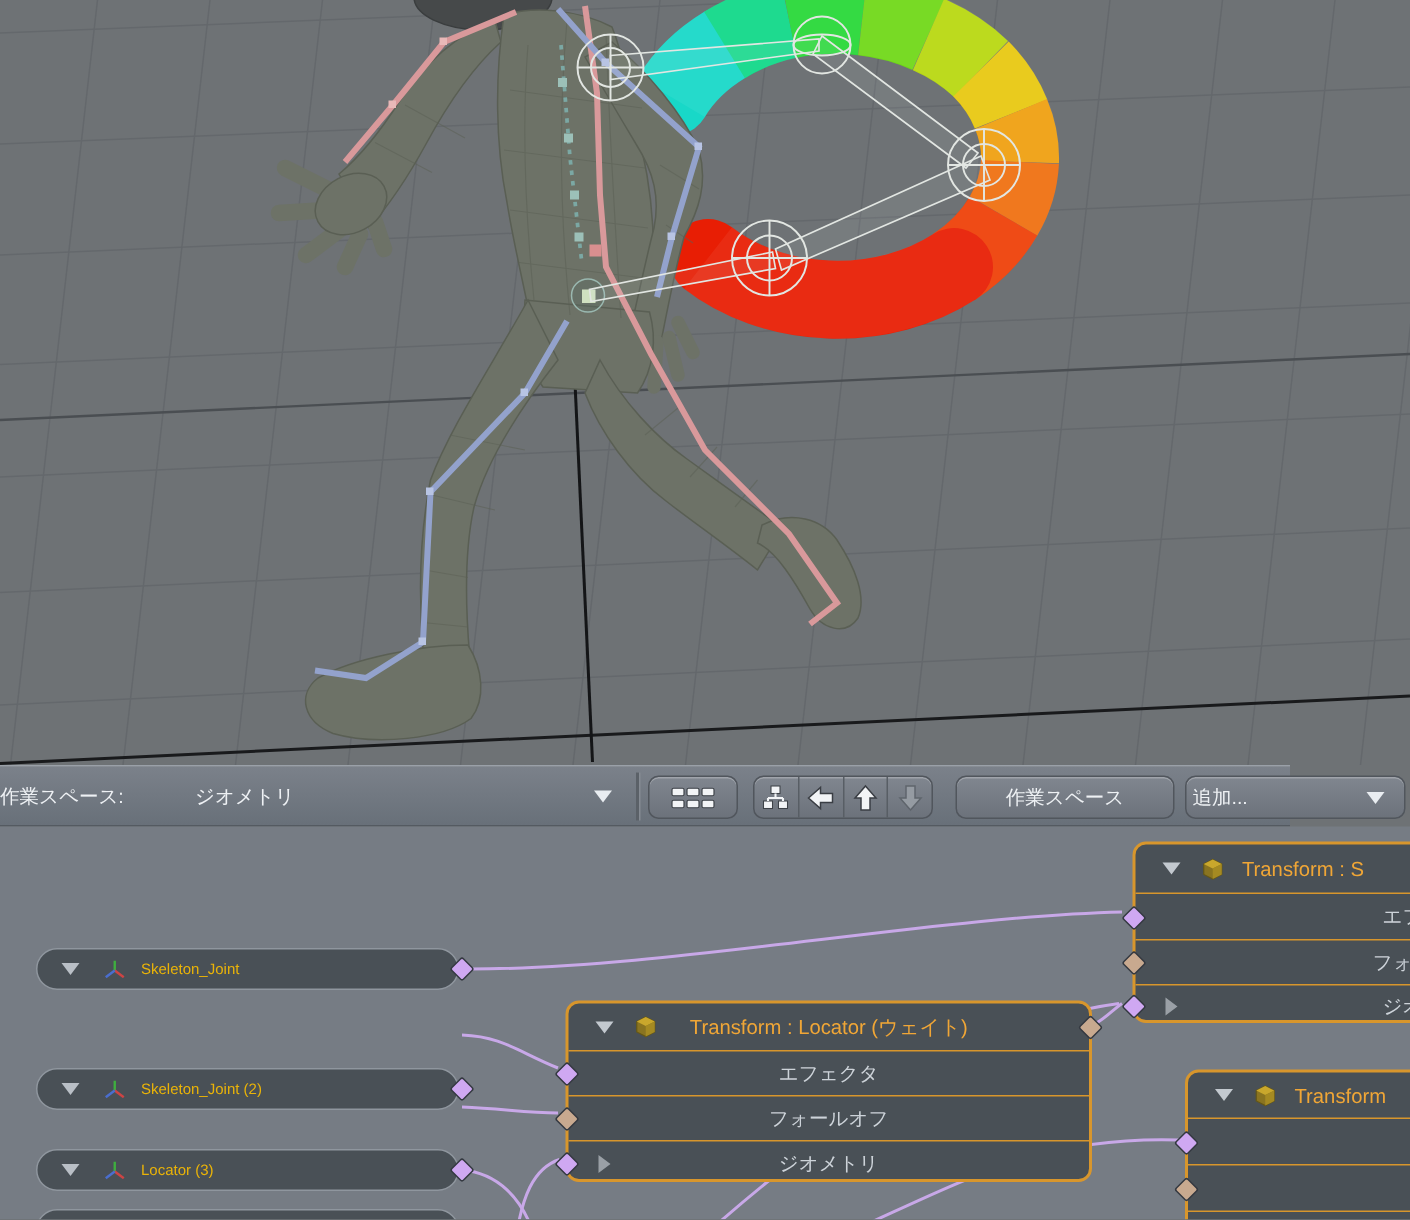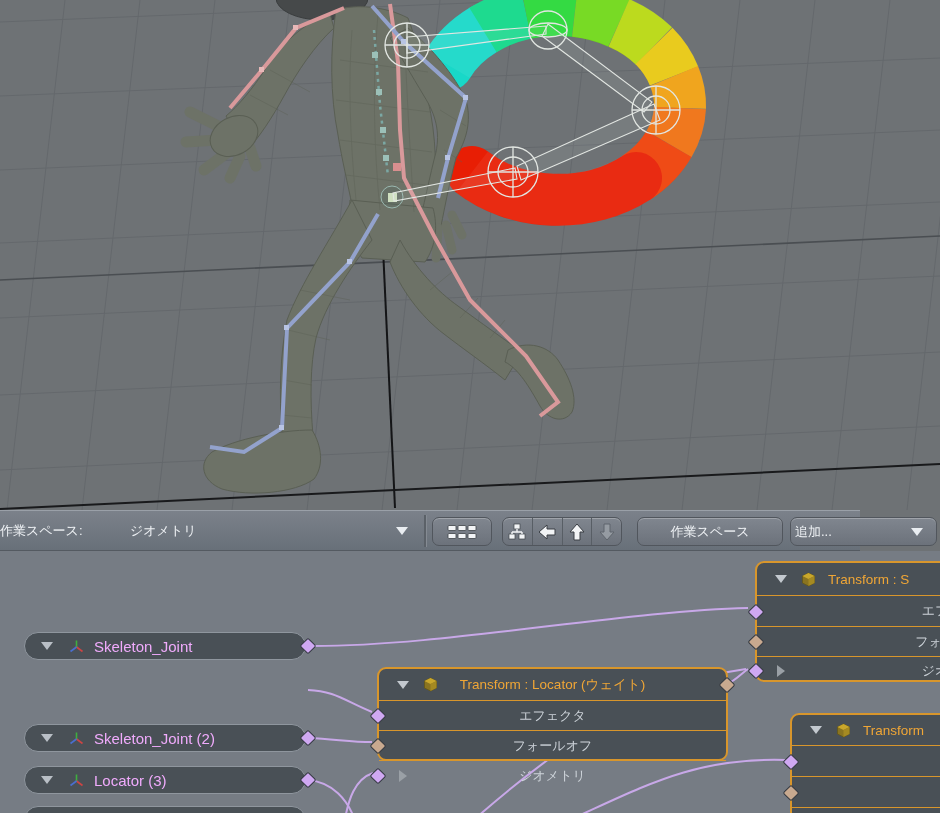--- a/index.html
+++ b/index.html
@@ -42,21 +42,21 @@
   .schematic{
     position:absolute;left:0;top:551px;width:940px;height:262px;
     background:var(--schematic-bg,#767c84);overflow:hidden;
   }
   .wires{position:absolute;left:0;top:0;z-index:0;pointer-events:none;}
   .pill{
     position:absolute;left:24px;width:282px;height:28px;z-index:2;box-sizing:border-box;
     background:var(--node-bg,#495056);border:1.5px solid #8f969e;border-radius:14px;
     display:flex;align-items:center;cursor:pointer;
   }
-  .pill-label{color:#f0abfc;font-size:15px;margin-left:10px;}
+  .pill-label{color:#eab308;font-size:10px;margin-left:10px;}
   .tri-down{width:0;height:0;border-left:6px solid transparent;border-right:6px solid transparent;border-top:8px solid #b9bfc6;margin-left:16px;}
   .tri-right{position:absolute;width:0;height:0;border-top:6px solid transparent;border-bottom:6px solid transparent;border-left:8px solid #9aa0a6;left:20px;top:50%;margin-top:-6px;}
   .axis-ic{margin-left:16px;}
   .port{
     position:absolute;width:10px;height:10px;transform:rotate(45deg);
     border:1.6px solid #343941;border-radius:2px;z-index:3;cursor:crosshair;
   }
   .port.purple{background:var(--port-purple,#cfa8f2);}
   .port.beige{background:var(--port-beige,#c8a98f);}
   .pill .port{right:-9px;top:7px;}
@@ -295,21 +295,21 @@
   <div class="pill" style="top:81px">
     <span class="tri-down"></span>
     <svg class="axis-ic" width="15" height="15" viewBox="0 0 15 15">
       <path d="M7.5,8 L7.5,1.5" stroke="#3fae3f" stroke-width="1.6"></path>
         <path d="M7.5,8 L13.5,12.5" stroke="#c44" stroke-width="1.6"></path>
         <path d="M7.5,8 L1.5,12.5" stroke="#4a6ecf" stroke-width="1.6"></path>
     </svg>
     <span class="pill-label">Skeleton_Joint</span>
     <span class="port purple"></span>
   </div>
-  <div class="pill" style="top:173px">
+  <div class="pill" style="top:161px">
     <span class="tri-down"></span>
     <svg class="axis-ic" width="15" height="15" viewBox="0 0 15 15">
       <path d="M7.5,8 L7.5,1.5" stroke="#3fae3f" stroke-width="1.6"></path>
         <path d="M7.5,8 L13.5,12.5" stroke="#c44" stroke-width="1.6"></path>
         <path d="M7.5,8 L1.5,12.5" stroke="#4a6ecf" stroke-width="1.6"></path>
     </svg>
     <span class="pill-label">Skeleton_Joint (2)</span>
     <span class="port purple"></span>
   </div>
   <div class="pill" style="top:215px">
@@ -320,21 +320,21 @@
         <path d="M7.5,8 L1.5,12.5" stroke="#4a6ecf" stroke-width="1.6"></path>
     </svg>
     <span class="pill-label">Locator (3)</span>
     <span class="port purple"></span>
   </div>
   <div class="pill" style="top:255px">
 
     <span class="pill-label"></span>
   </div>
 
-  <div class="onode" style="left:377px;top:116px;width:351px;height:94px">
+  <div class="onode" style="left:377px;top:116px;width:351px;height:121px">
     <div class="onode-header" style="height:31px">
       <span class="tri-down"></span>
       <svg class="cube" width="15" height="15" viewBox="0 0 15 15">
         <path d="M7.5,1 L13.5,4 L13.5,11 L7.5,14 L1.5,11 L1.5,4 Z" fill="#8a7420" stroke="#655716" stroke-width="0.8"></path>
         <path d="M1.5,4 L7.5,7 L13.5,4 L7.5,1 Z" fill="#c9a72c"></path>
         <path d="M7.5,7 L7.5,14 L13.5,11 L13.5,4 Z" fill="#a58a22"></path>
       </svg>
       <span class="onode-title centered">Transform : Locator (ウェイト)</span>
       <span class="port beige out-port" style="top:10px"></span>
     </div>

